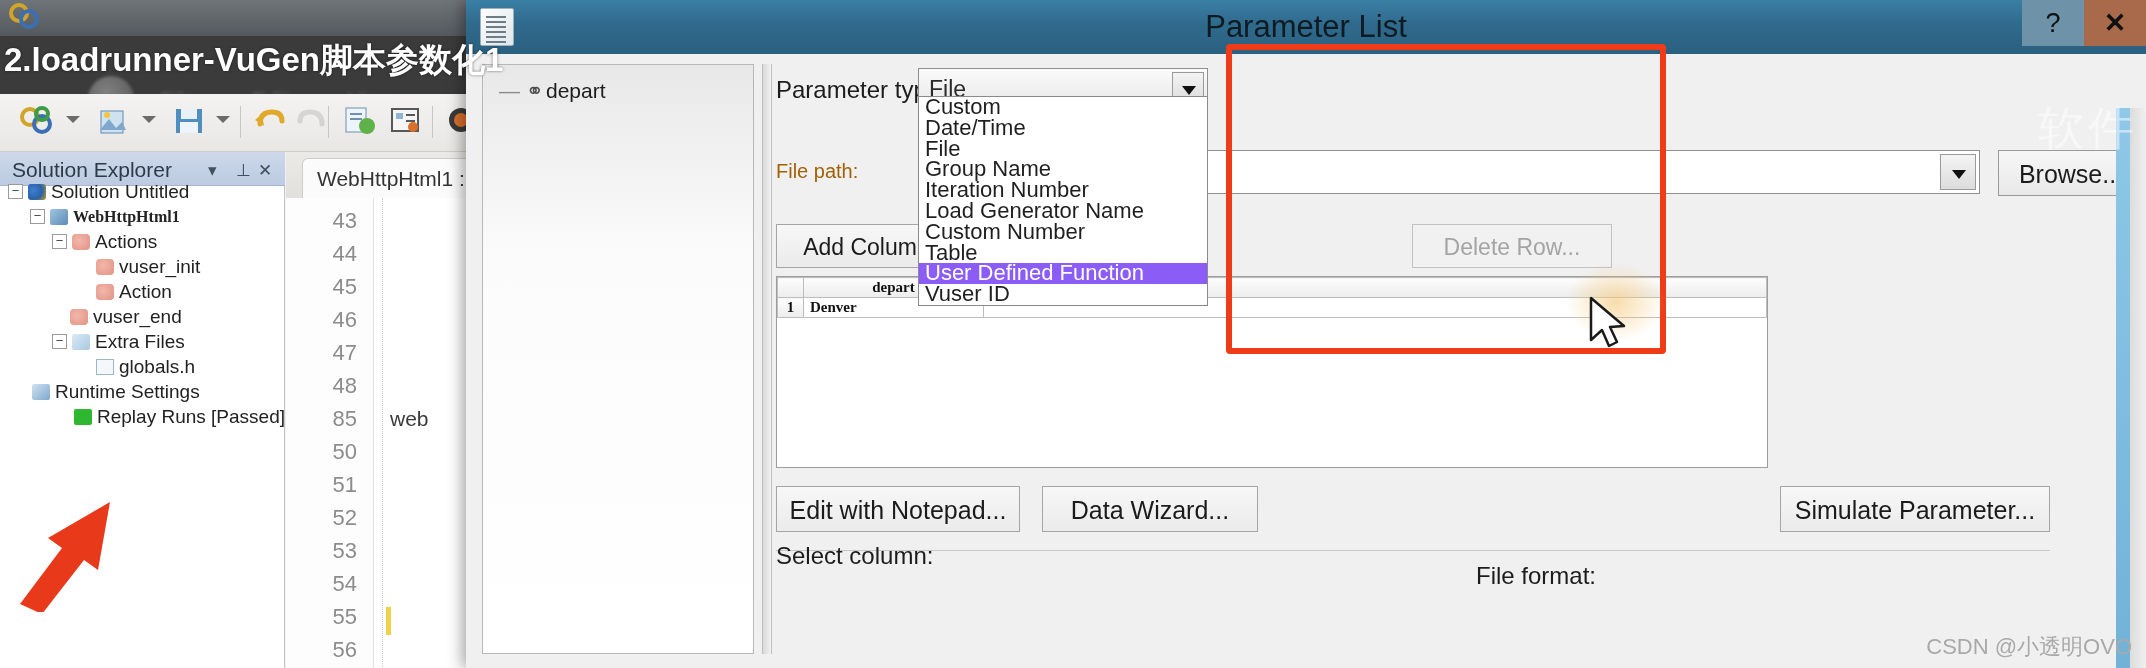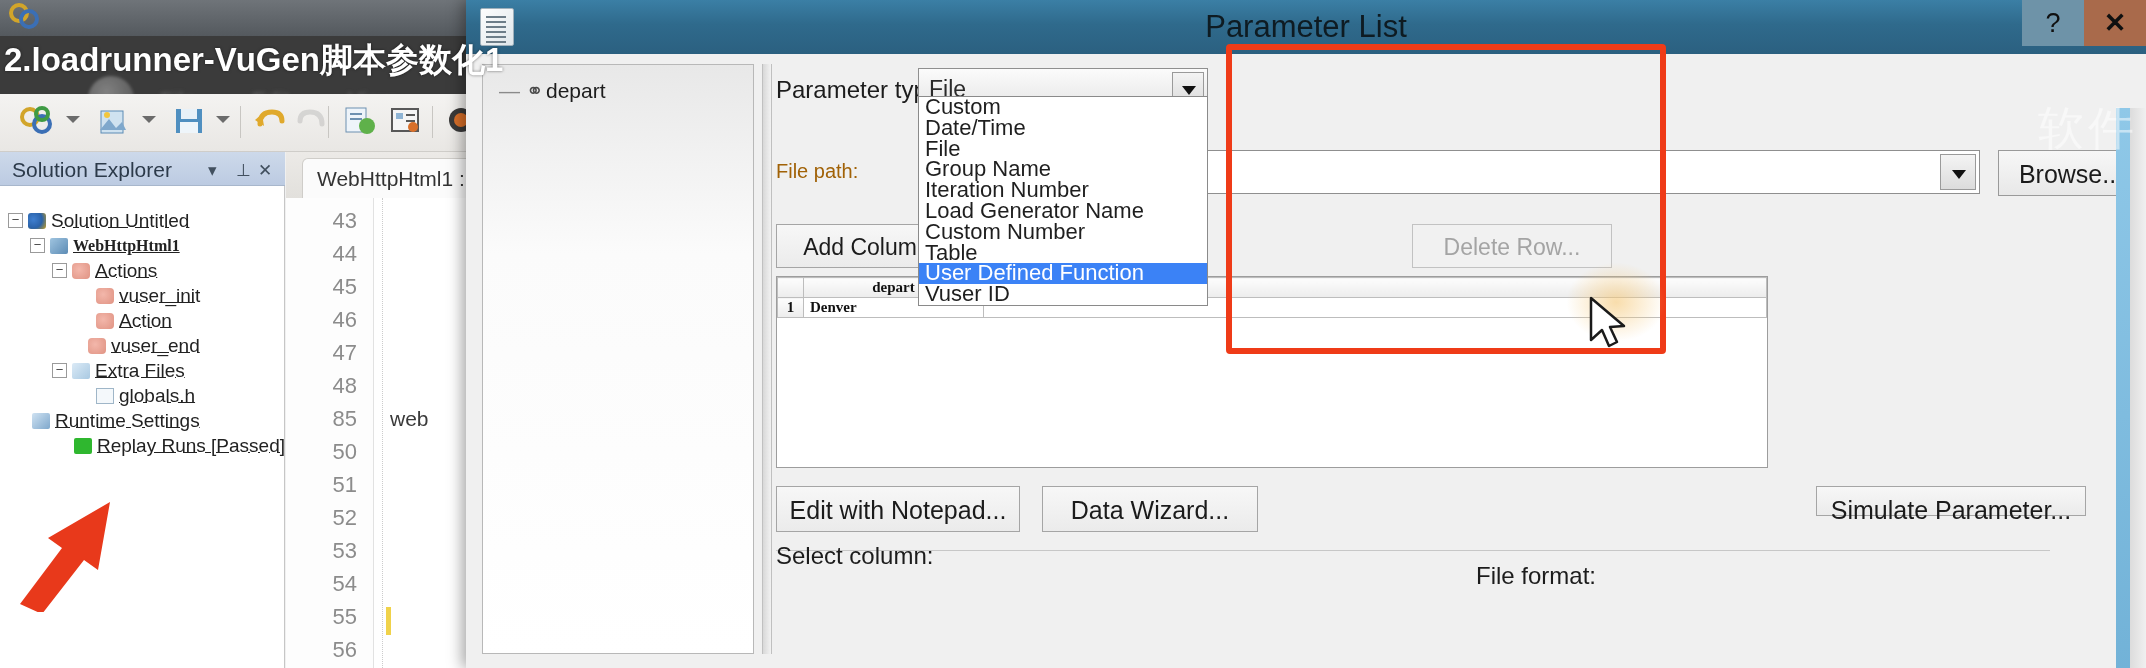--- a/index.html
+++ b/index.html
@@ -66,21 +66,21 @@
   .se-header {
     position: absolute; left: 0; top: 0; width: 285px; height: 34px;
     background: linear-gradient(180deg,#cdd9ea 0%,#bccbe2 100%);
     border-bottom: 1px solid #a8b7cc;
   }
   .se-title {
     position: absolute; left: 12px; top: 6px; font-size: 21px; color: #2c3a4a;
     filter: blur(.35px);
   }
   .se-btn { position: absolute; top: 8px; color: #42505f; font-size: 17px; }
-  .tree { position: absolute; left: 0; top: 55px; width: 324px; font-size: 19px; color: #222; text-decoration: underline; }
+  .tree { position: absolute; left: 0; top: 26px; width: 324px; font-size: 19px; color: #222; }
   .tnode {
     position: relative; height: 25px; line-height: 25px; white-space: nowrap;
     filter: blur(.3px);
   }
   .tnode .exp {
     display: inline-block; width: 15px; height: 15px; line-height: 12px;
     border: 1px solid #9a9a9a; text-align: center; font-size: 13px;
     color: #444; background: #fff; vertical-align: middle; margin-right: 5px;
   }
   .tnode .ico {
@@ -216,21 +216,21 @@
   }
 
   .dropdown {
     position: absolute; left: 142px; top: 42px; width: 290px;
     background: #ffffff; border: 1px solid #8a8a8a; z-index: 25;
   }
   .dd-item {
     height: 20.8px; line-height: 20.8px; padding-left: 6px;
     font-size: 22px; color: #1f1f1f; white-space: nowrap;
   }
-  .dd-item.sel { background: #3b82f6; color: #ffffff; }
+  .dd-item.sel { background: #8b5cf6; color: #ffffff; }
 
   .row-path { position: absolute; left: 0; top: 96px; height: 48px; }
   .lbl-path {
     position: absolute; left: 0; top: 10px; font-size: 20px; color: #a16207; white-space: nowrap;
   }
   .combo-path {
     position: absolute; left: 142px; top: 0; width: 1062px; height: 44px;
     background: #ffffff; border: 1px solid #8f8f8f;
   }
   .combo-path .val {
@@ -261,21 +261,21 @@
   .gtable { border-collapse: collapse; width: 100%; }
   .gtable td {
     border: 1px solid #bdbdbd; font-family: "Liberation Serif", serif;
     font-weight: bold; font-size: 15px; color: #111; height: 20px;
   }
   .gtable td.hdr { text-align: center; background: linear-gradient(180deg,#fdfdfd,#ececec); }
   .gtable td.rownum { width: 26px; text-align: center; background: linear-gradient(180deg,#fdfdfd,#ececec); }
   .gtable td.cell { padding-left: 6px; }
   .btn-notepad { left: 0; top: 432px; width: 244px; height: 46px; line-height: 46px; font-size: 25px; }
   .btn-wizard  { left: 266px; top: 432px; width: 216px; height: 46px; line-height: 46px; font-size: 25px; }
-  .btn-simulate{ left: 1040px; top: 432px; width: 270px; height: 30px; line-height: 46px; font-size: 25px; }
+  .btn-simulate{ left: 1004px; top: 432px; width: 270px; height: 46px; line-height: 46px; font-size: 25px; }
 
   .sep-line {
     position: absolute; left: 0; top: 496px; width: 1274px; height: 1px; background: #c7c7c7;
   }
   .lbl-selectrow {
     position: absolute; left: 0; top: 488px; font-size: 24px; color: #1c1c1c;
   }
   .lbl-fileformat {
     position: absolute; left: 700px; top: 508px; font-size: 24px; color: #1c1c1c;
   }
@@ -403,21 +403,21 @@
         </div>
         <div class="tnode" style="padding-left:52px">
           <span class="exp">−</span><span class="ico ico-act"></span><span class="lbl">Actions</span>
         </div>
         <div class="tnode" style="padding-left:96px">
           <span class="ico ico-act"></span><span class="lbl">vuser_init</span>
         </div>
         <div class="tnode" style="padding-left:96px">
           <span class="ico ico-act"></span><span class="lbl">Action</span>
         </div>
-        <div class="tnode" style="padding-left:88px">
+        <div class="tnode" style="padding-left:70px">
           <span class="ico ico-act"></span><span class="lbl">vuser_end</span>
         </div>
         <div class="tnode" style="padding-left:52px">
           <span class="exp">−</span><span class="ico ico-folder"></span><span class="lbl">Extra Files</span>
         </div>
         <div class="tnode" style="padding-left:96px">
           <span class="ico ico-file"></span><span class="lbl">globals.h</span>
         </div>
         <div class="tnode" style="padding-left:32px">
           <span class="ico ico-rts"></span><span class="lbl">Runtime Settings</span>
@@ -551,17 +551,18 @@
       <div class="scroll-strip"></div>
     </div>
 
     <div class="redbox"></div>
 
     <div class="cursor-glow"></div>
     <svg class="cursor-arrow" width="44" height="58" viewBox="0 0 44 58">
       <path d="M3 2 L3 44 L14 34 L21 50 L29 46 L22 31 L36 30 Z" fill="#ffffff" stroke="#1a1a1a" stroke-width="2.5" stroke-linejoin="round"></path>
     </svg>
 
+    <div class="wm-csdn">CSDN @小透明OVO</div>
   </div>
 
   <div class="overlay-title">2.loadrunner-VuGen脚本参数化1</div>
 
 </div>
 
 </body></html>

